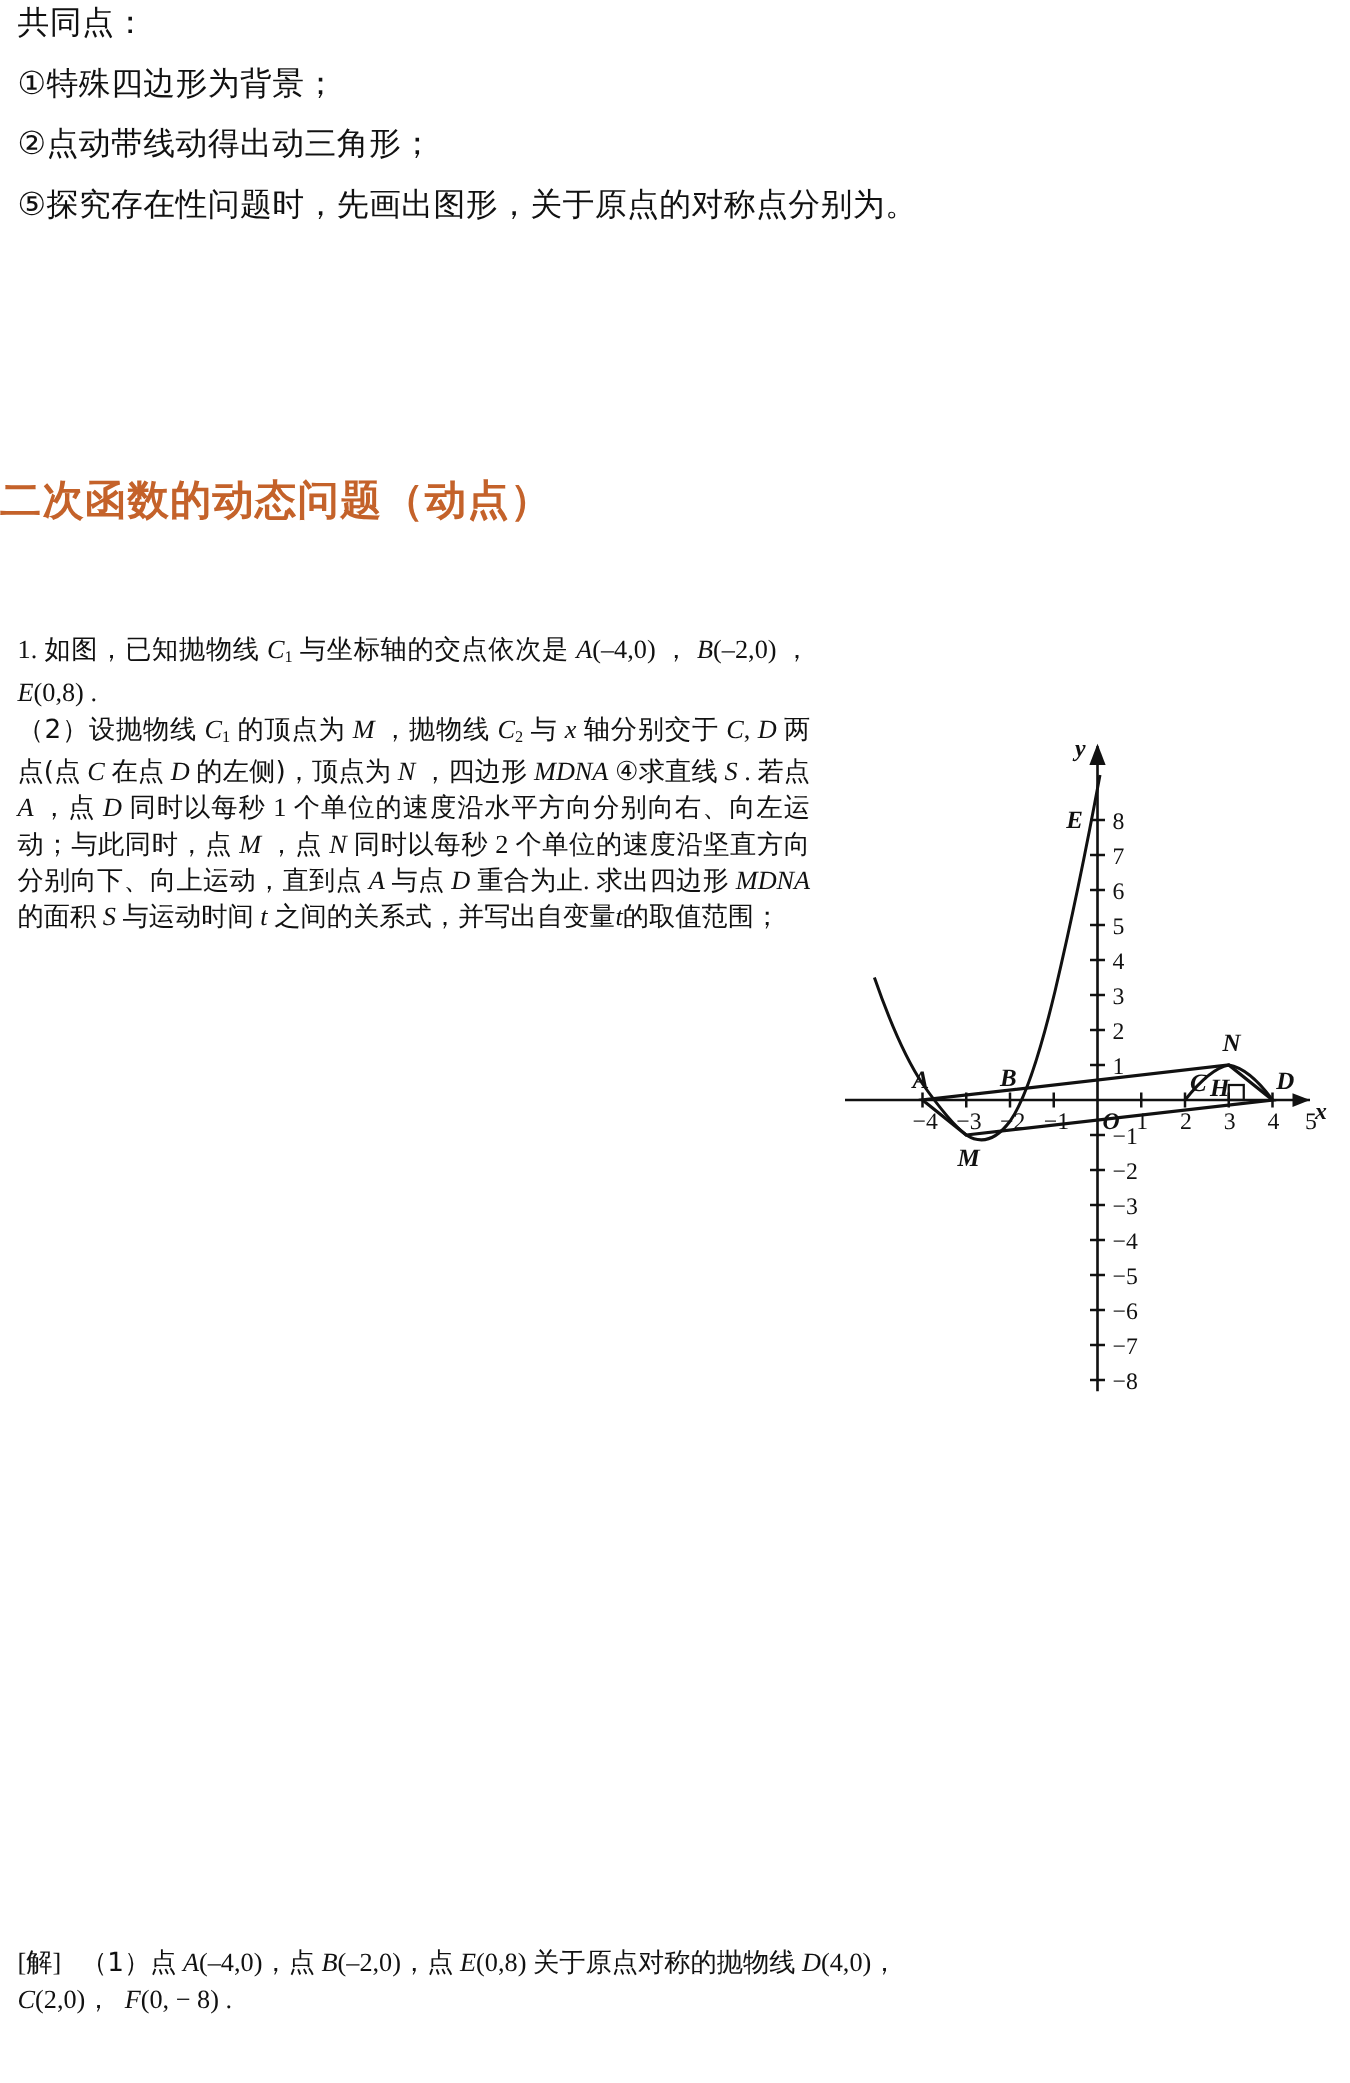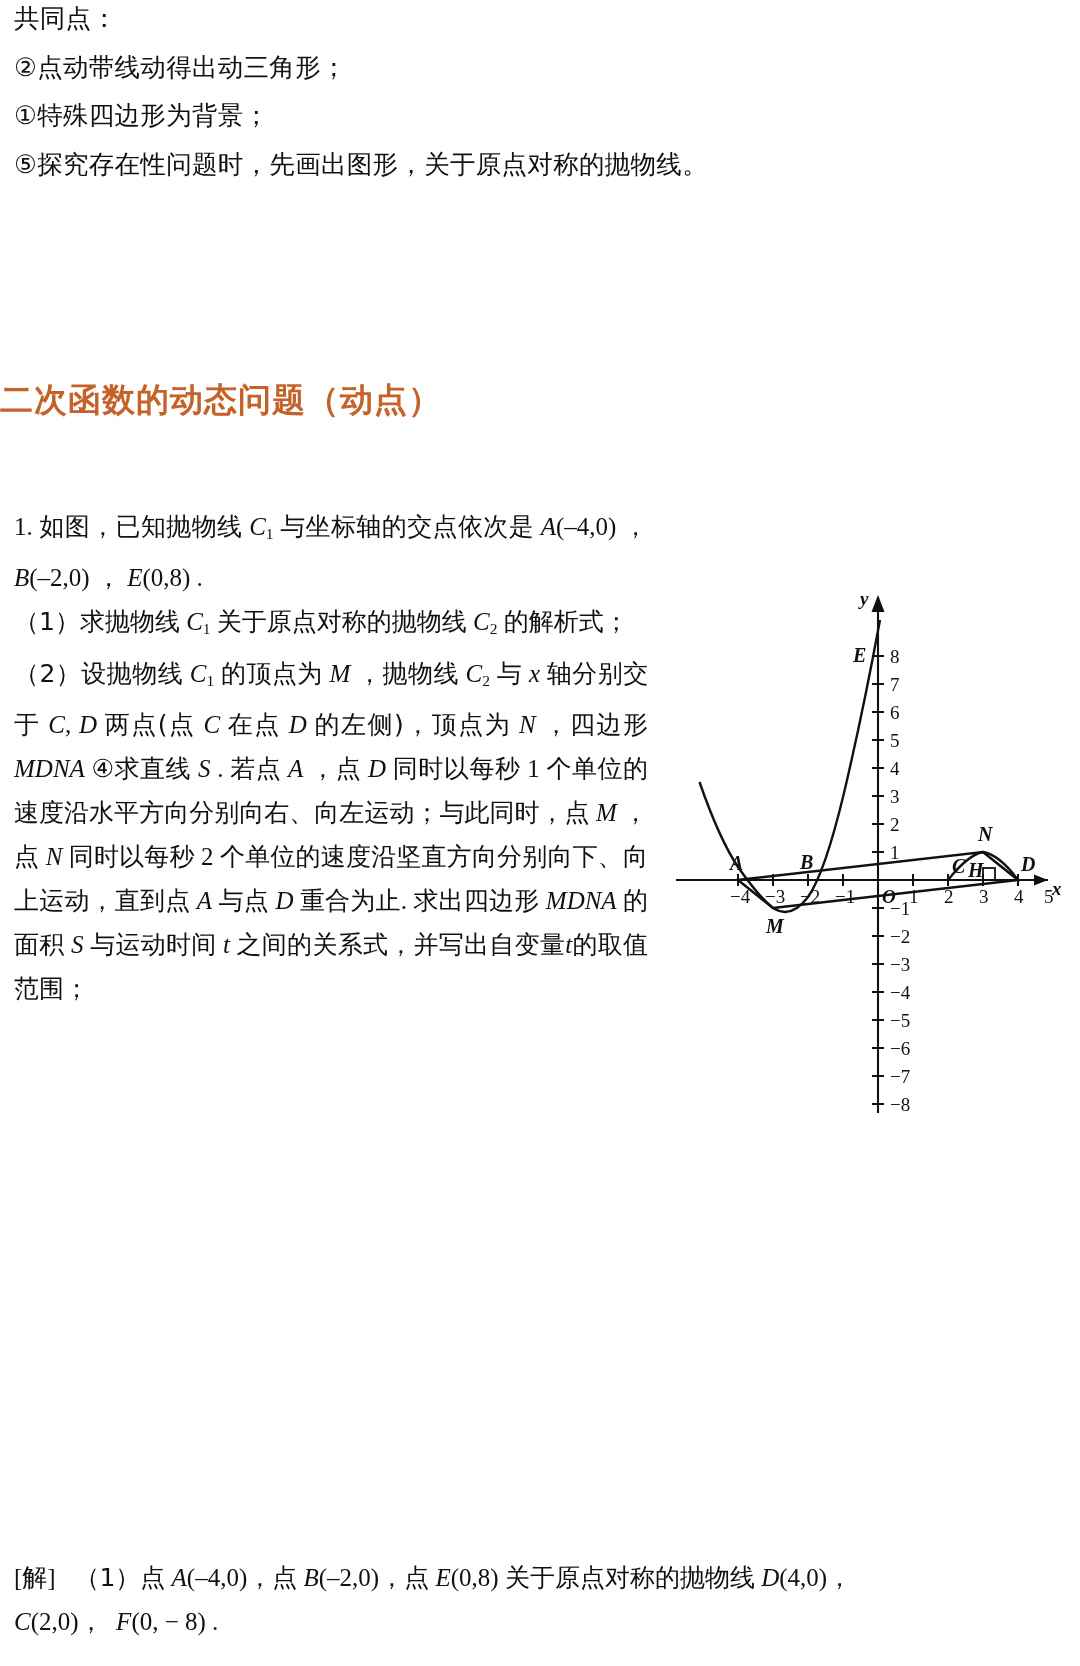--- a/index.html
+++ b/index.html
@@ -57,22 +57,22 @@
     width:1052px;
   }
   .figure-box{
     float:right;
     width:400px;
     height:560px;
     margin:60px 0 6px 18px;
     position:relative;
   }
   .para{
-    font-size:25px;
-    line-height:44px;
+    font-size:21px;
+    line-height:29px;
     margin:0;
     text-align:justify;
     text-justify:inter-ideograph;
   }
   .p-first{margin-bottom:0;}
 
   
   .solution{
     position:absolute;
     left:14px;top:1556px;width:1052px;
@@ -90,23 +90,23 @@
   .num{font-family:"Liberation Serif","DejaVu Serif",serif;font-size:19px;fill:#111;}
   .axname{font-family:"Liberation Serif","DejaVu Serif",serif;font-style:italic;font-weight:bold;font-size:19px;fill:#111;}
 </style>
 </head>
 <body>
 
 <div class="page">
 
   <div class="intro">
     <div class="intro-line cn">共同点：</div>
+    <div class="intro-line cn">①特殊四边形为背景；</div>
     <div class="intro-line cn">②点动带线动得出动三角形；</div>
-    <div class="intro-line cn">①特殊四边形为背景；</div>
-    <div class="intro-line cn">⑤探究存在性问题时，先画出图形，关于原点对称的抛物线。</div>
+    <div class="intro-line cn">⑤探究存在性问题时，先画出图形，关于原点的对称点分别为。</div>
   </div>
 
   <div class="title" style="color: rgb(196, 98, 42);">二次函数的动态问题（动点）</div>
 
   <div class="body-wrap">
 
     <div class="figure-box">
       <svg width="400" height="560" viewBox="0 0 400 560">
 
         <g>
@@ -207,24 +207,20 @@
           <text class="lbl" x="355" y="306">D</text>
         </g>
       </svg>
     </div>
 
     <p class="para p-first">
       1. <span class="cn">如图，已知抛物线</span> <span class="mi">C</span><sub class="mn" style="font-style:normal">1</sub> <span class="cn">与坐标轴的交点依次是</span>
       <span class="mi">A</span>(–4,0) ， <span class="mi">B</span>(–2,0) ， <span class="mi">E</span>(0,8) .
     </p>
 
-    <p class="para">
-      <span class="cn">（1）求抛物线</span> <span class="mi">C</span><sub class="mn" style="font-style:normal">1</sub>
-      <span class="cn">关于原点对称的抛物线</span> <span class="mi">C</span><sub class="mn" style="font-style:normal">2</sub> <span class="cn">的解析式；</span>
-    </p>
 
     <p class="para">
       <span class="cn">（2）设抛物线</span> <span class="mi">C</span><sub class="mn" style="font-style:normal">1</sub> <span class="cn">的顶点为</span>
       <span class="mi">M</span> <span class="cn">，抛物线</span> <span class="mi">C</span><sub class="mn" style="font-style:normal">2</sub>
       <span class="cn">与</span> <span class="mi">x</span> <span class="cn">轴分别交于</span> <span class="mi">C</span>, <span class="mi">D</span>
       <span class="cn">两点(点</span> <span class="mi">C</span> <span class="cn">在点</span> <span class="mi">D</span>
       <span class="cn">的左侧)，顶点为</span> <span class="mi">N</span> <span class="cn">，四边形</span>
       <span class="mi">MDNA</span> <span class="cn">④求直线</span> <span class="mi">S</span> . <span class="cn">若点</span>
       <span class="mi">A</span> <span class="cn">，点</span> <span class="mi">D</span>
       <span class="cn">同时以每秒</span> 1 <span class="cn">个单位的速度沿水平方向分别向右、向左运动；与此同时，点</span>

